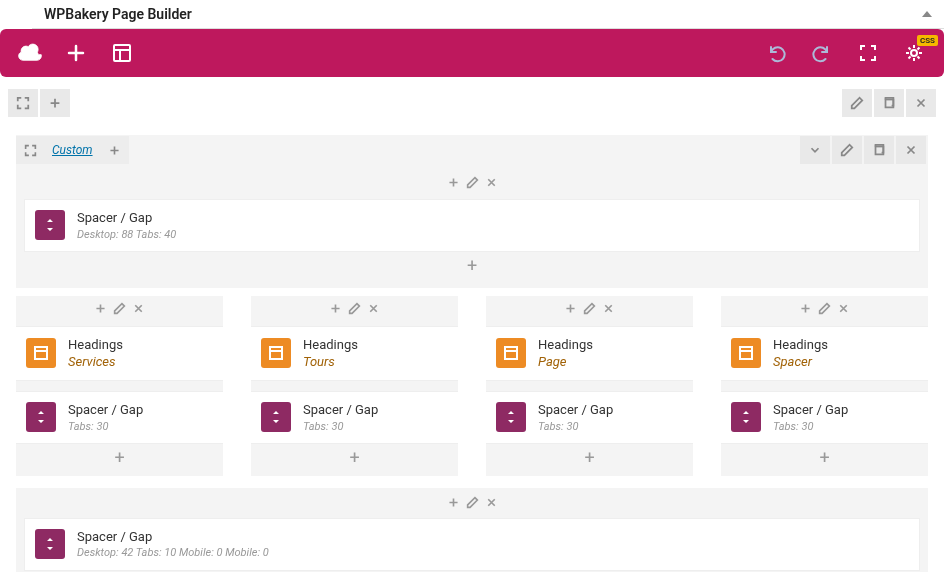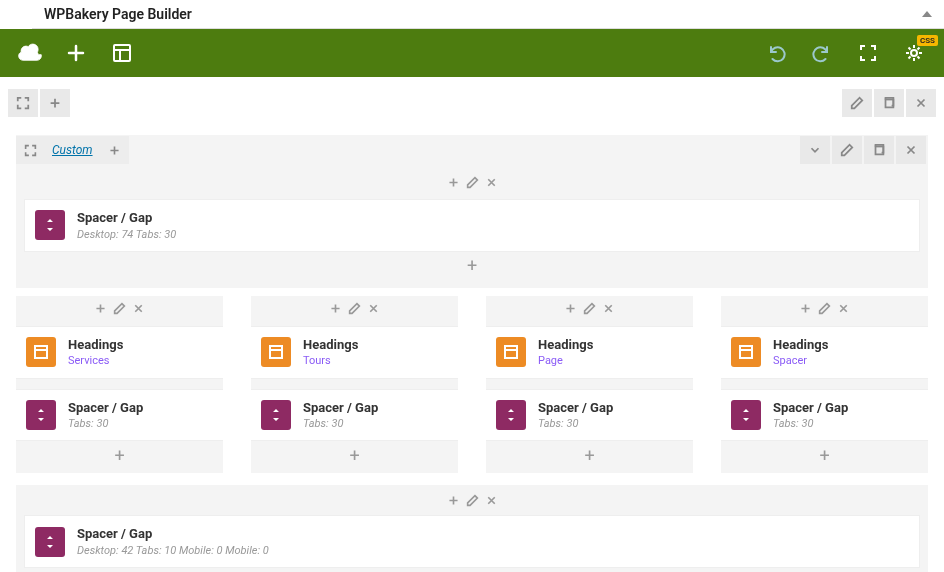--- a/index.html
+++ b/index.html
@@ -23,27 +23,28 @@
   .header-bar h1 { font-size: 14px; font-weight: 600; color: #222; }
   .collapse-caret {
     width: 0; height: 0;
     border-left: 5px solid transparent;
     border-right: 5px solid transparent;
     border-bottom: 6px solid #888;
     cursor: pointer;
   }
 
   .toolbar {
-    background: #4d7c0f;
+    background: #be185d;
     height: 48px;
     display: flex;
     align-items: center;
     justify-content: space-between;
     padding: 0 10px;
     color: #fff;
+    border-radius: 6px;
   }
   .toolbar-left, .toolbar-right { display: flex; align-items: center; gap: 6px; }
   .tb-btn {
     width: 40px; height: 40px;
     display: flex; align-items: center; justify-content: center;
     cursor: pointer; border-radius: 3px;
     color: #fff;
     position: relative;
   }
   .tb-btn svg { width: 20px; height: 20px; fill: #fff; stroke: #fff; }
@@ -130,23 +131,23 @@
   .el-icon {
     width: 30px; height: 30px;
     border-radius: 3px;
     display: flex; align-items: center; justify-content: center;
     flex-shrink: 0;
   }
   .el-icon.purple { background: #8e2a63; }
   .el-icon.orange { background: #ed8b24; }
   .el-icon svg { width: 16px; height: 16px; fill: #fff; stroke: #fff; }
   .el-text { display: flex; flex-direction: column; gap: 2px; line-height: 1.2; }
-  .el-title { font-size: 13px; font-weight: 700; color: #333; }
+  .el-title { font-size: 13px; font-weight: 400; color: #333; }
   .el-sub { font-size: 11px; color: #999; font-style: italic; }
-  .el-sub-normal { font-size: 11px; color: #8b5cf6; }
+  .el-sub-normal { font-size: 13px; color: #a16207; font-style: italic; }
 
   .add-zone {
     display: flex; justify-content: center; align-items: center;
     height: 28px; color: #999; cursor: pointer;
     font-size: 18px;
   }
 
   .cols-row {
     display: flex;
     gap: 28px;
@@ -308,21 +309,21 @@
         </span>
     </div>
     <div class="element">
       <div class="el-icon purple">
         <svg viewBox="0 0 16 16">
             <path d="M8 2l3 3H5zM8 14l-3-3h6z" stroke="none"></path>
           </svg>
       </div>
       <div class="el-text">
         <span class="el-title">Spacer / Gap</span>
-        <span class="el-sub">Desktop: 74  Tabs: 30</span>
+        <span class="el-sub">Desktop: 88  Tabs: 40</span>
       </div>
     </div>
     <div class="add-zone">+</div>
   </div>
 
   <div class="cols-row">
 
     <div class="col">
       <div class="inline-controls">
         <span>

